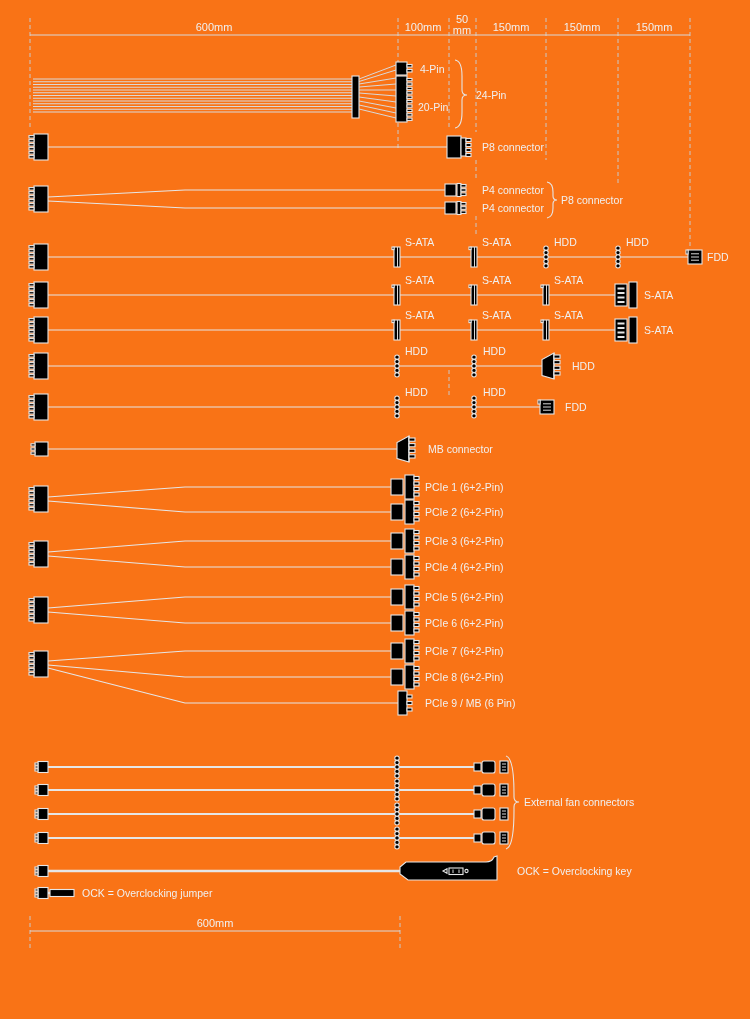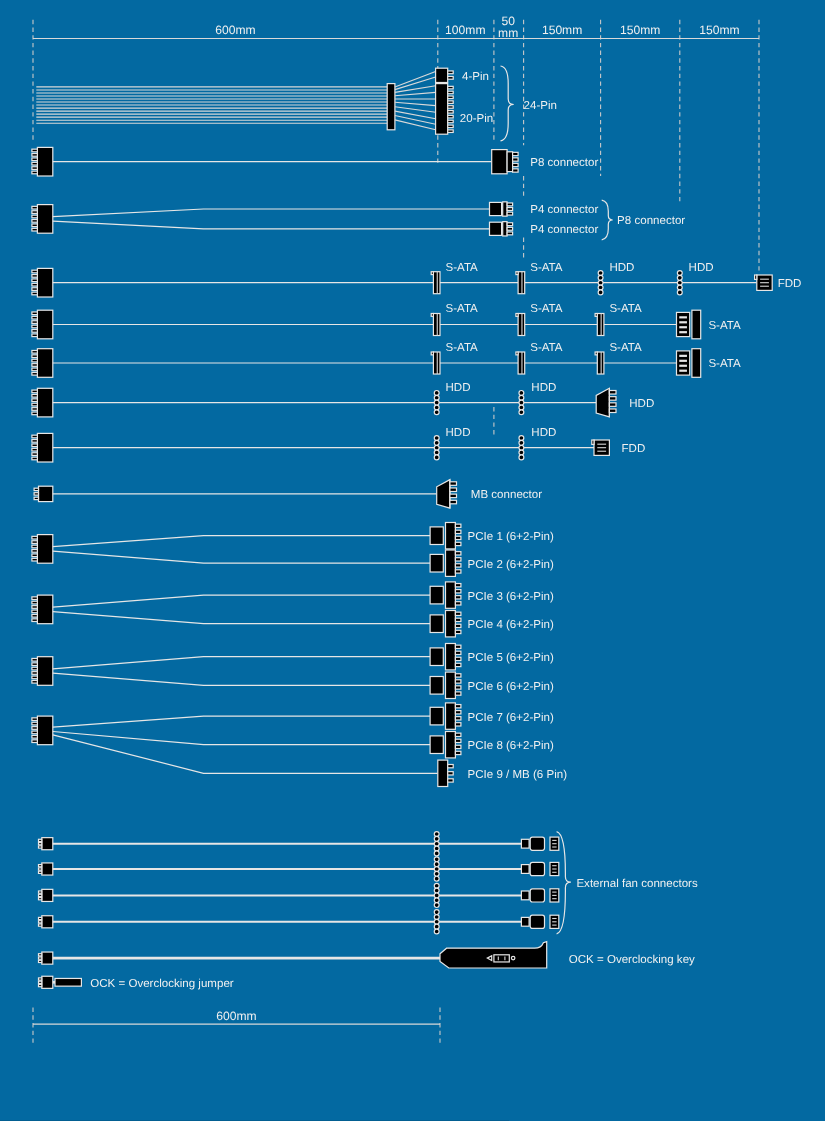--- a/index.html
+++ b/index.html
@@ -1,16 +1,16 @@
 <!DOCTYPE html>
 <html><head>
 <meta charset="utf-8">
 <style>
   html,body{margin:0;padding:0;background:#000;}
-  .stage{width:750px;height:1019px;background:#0369a1;position:relative;overflow:hidden;}
+  .stage{width:750px;height:1019px;background:#f97316;position:relative;overflow:hidden;}
   text{font-family:"Liberation Sans",sans-serif;fill:#f0f0f0;}
   .t{font-size:10.5px;}
   .tr{font-size:11px;text-anchor:middle;}
   .w{stroke:#e6e6e6;stroke-width:1.1;fill:none;}
   .w2{stroke:#e6e6e6;stroke-width:1.8;fill:none;}
   .w3{stroke:#e6e6e6;stroke-width:2.4;fill:none;}
   .thin{stroke:#d9d9d9;stroke-width:1;fill:none;}
   .dash{stroke:#c9c9c9;stroke-width:1;fill:none;stroke-dasharray:4 3;}
   .cn{stroke:#e6e6e6;stroke-width:1.1;fill:#000;}
   .slot{stroke:#e6e6e6;stroke-width:2;fill:none;}

